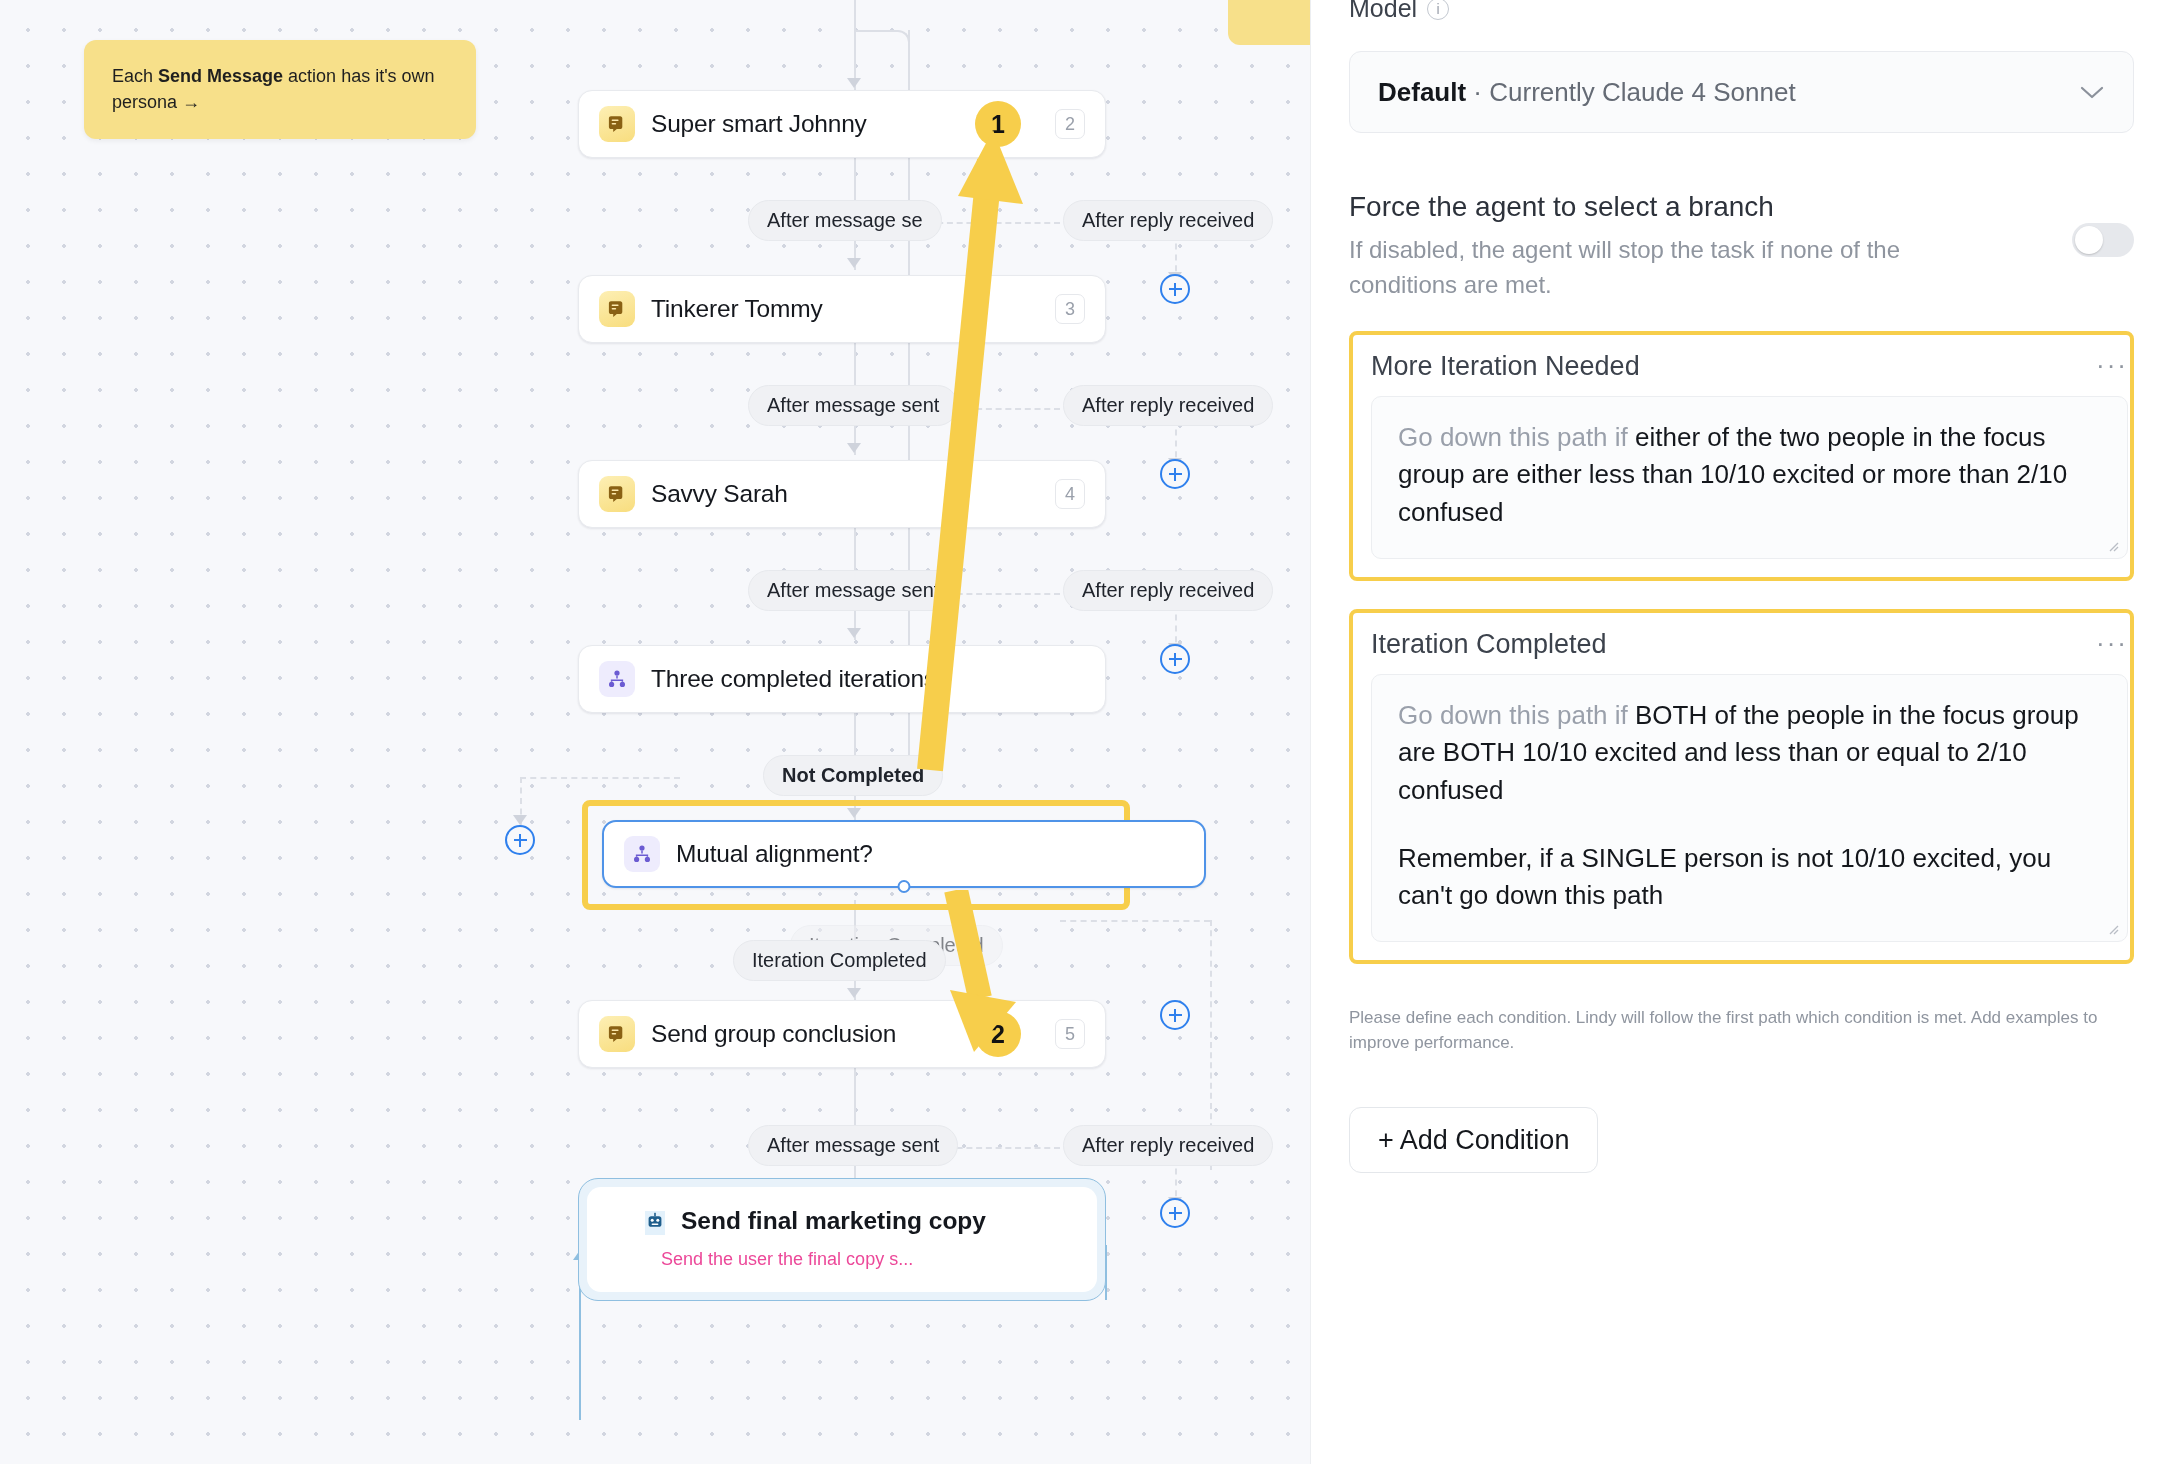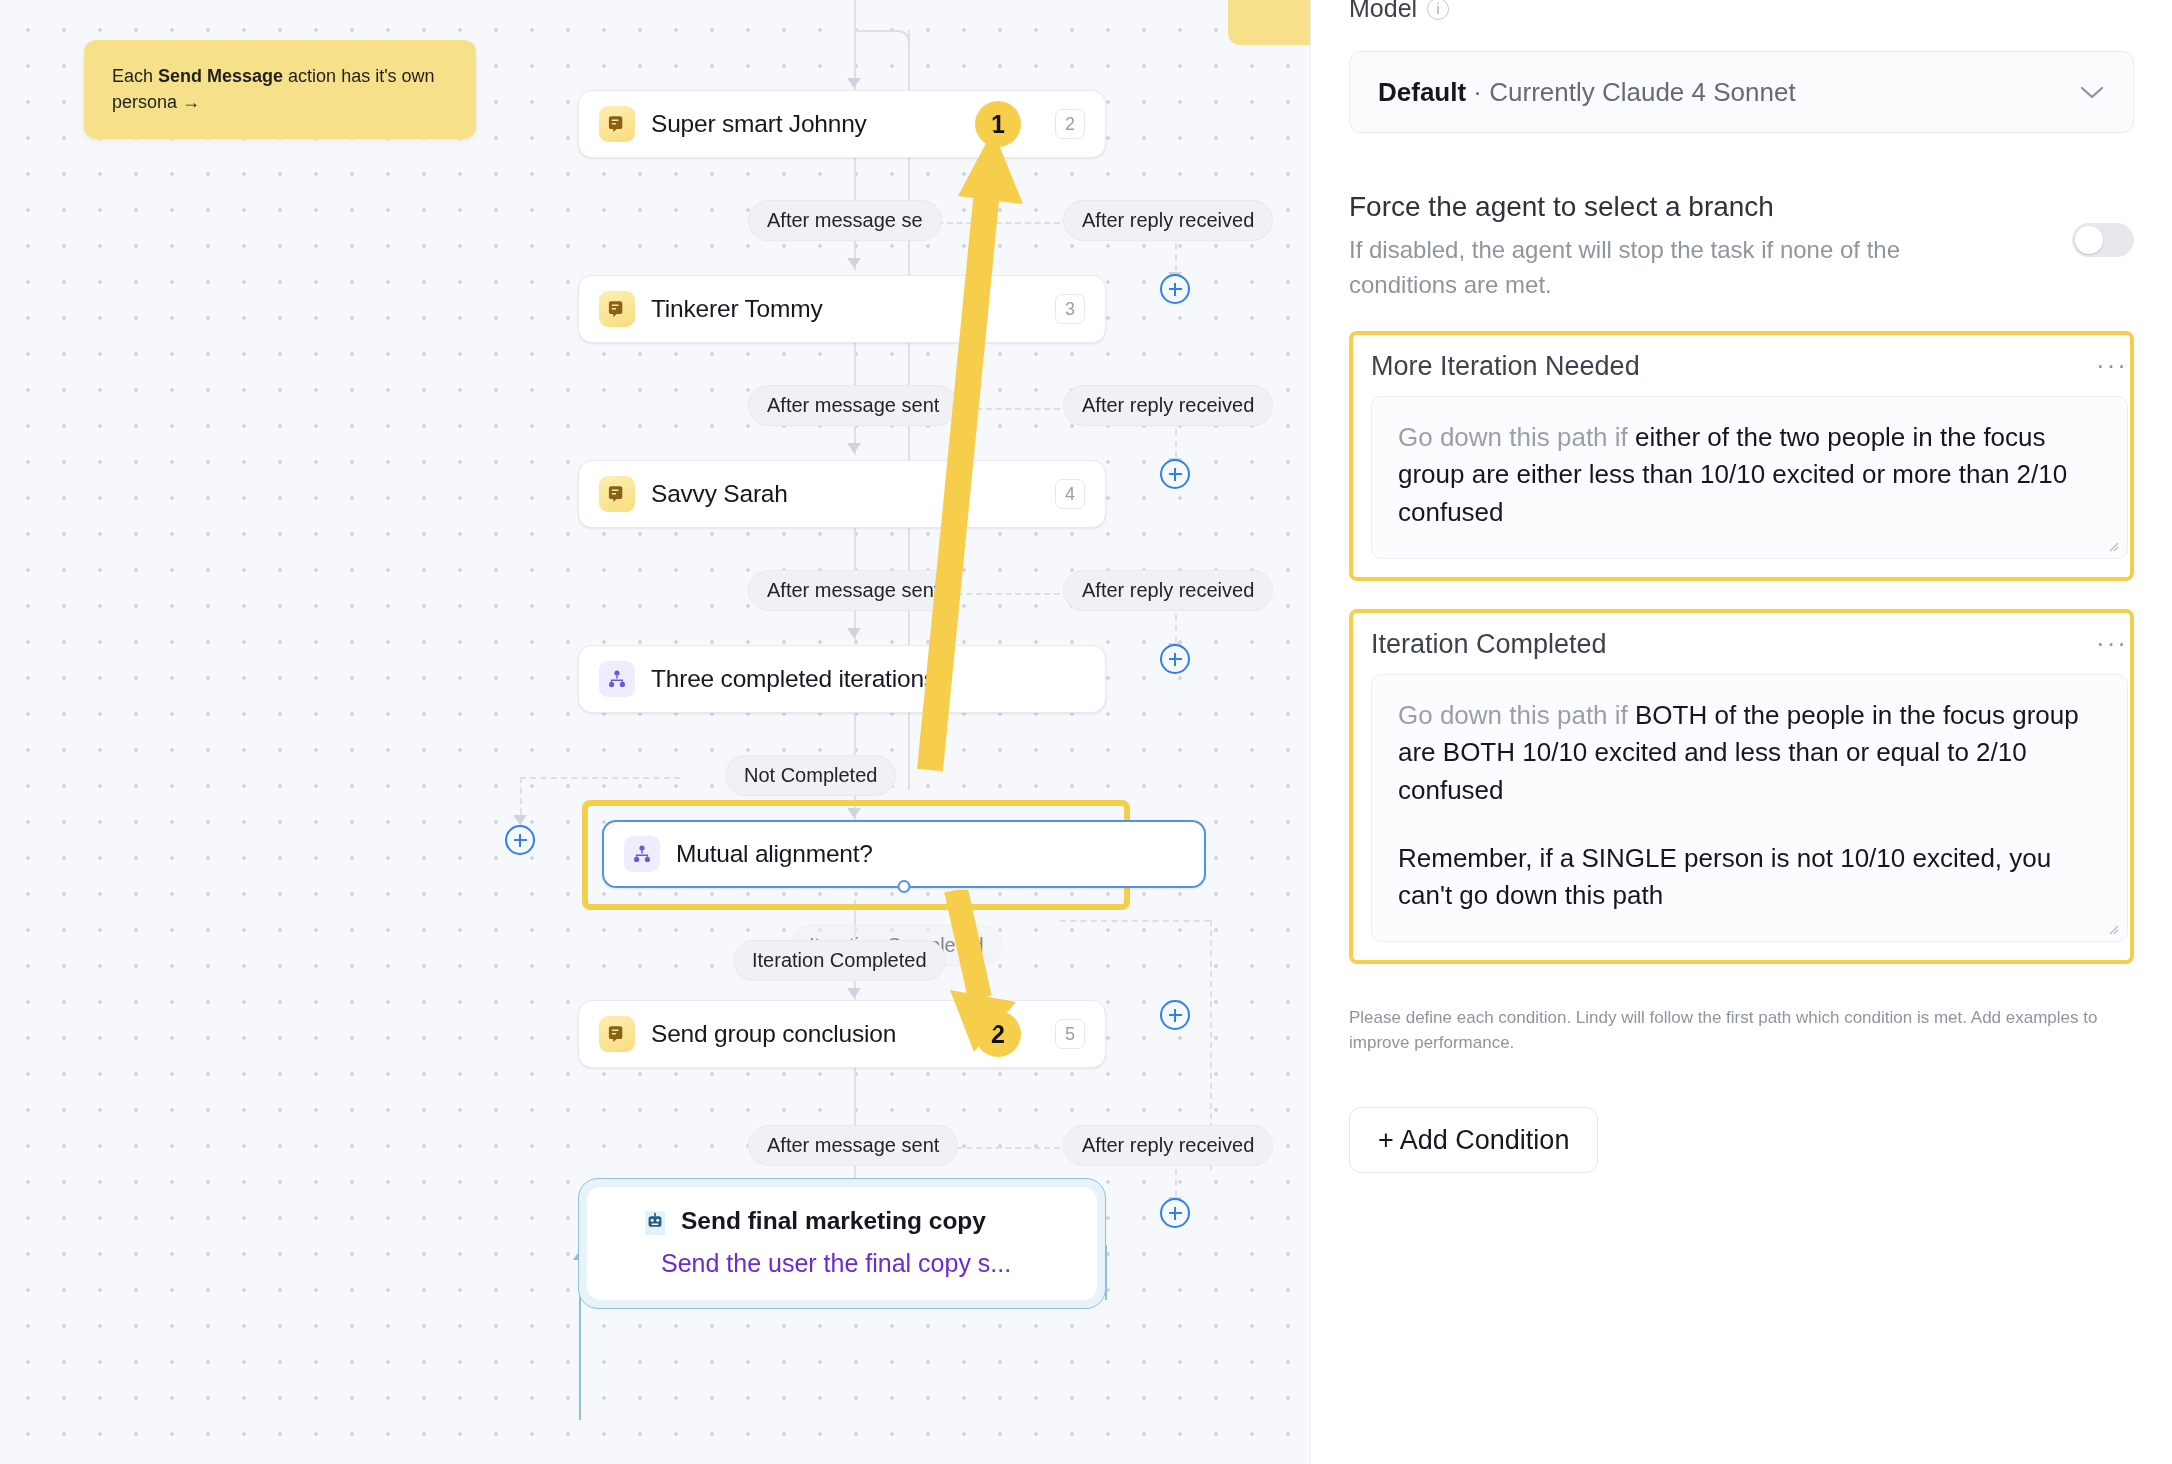--- a/index.html
+++ b/index.html
@@ -97,21 +97,21 @@
   .bigcard {
     position: absolute; left: 578px; width: 528px;
     background: #e8f2fa; border: 1.5px solid #8fbfe0;
     border-radius: 20px; padding: 8px; z-index: 5;
   }
   .bigcard .inner {
     background: #fff; border-radius: 14px; padding: 20px 22px 22px 22px;
   }
   .bigcard .row { display: flex; align-items: flex-end; margin-left: 36px; }
   .bigcard .btitle { font-size: 24.5px; font-weight: 700; color: #15181e; }
-  .bigcard .bsub { font-size: 25px; color: #6d28d9; margin-top: 14px; padding-left: 52px; }
+  .bigcard .bsub { font-size: 18px; color: #ec4899; margin-top: 14px; padding-left: 52px; }
 
   
   .pill {
     position: absolute; z-index: 6;
     background: #f0f1f4; border: 1px solid #e7e9ed;
     border-radius: 999px; padding: 8px 18px;
     font-size: 20px; color: #20242c; white-space: nowrap;
   }
 
   
@@ -345,21 +345,21 @@
         <div class="bsub">Send the user the final copy s...</div>
       </div>
     </div>
 
     <div class="pill" style="left:748px; top:200px;">After message se</div>
     <div class="pill" style="left:1063px; top:200px;">After reply received</div>
     <div class="pill" style="left:748px; top:385px;">After message sent</div>
     <div class="pill" style="left:1063px; top:385px;">After reply received</div>
     <div class="pill" style="left:748px; top:570px;">After message sent</div>
     <div class="pill" style="left:1063px; top:570px;">After reply received</div>
-    <div class="pill" style="left:725px; top:755px;">Not Completed</div>
+    <div class="pill" style="left:763px; top:755px;font-weight:bold;">Not Completed</div>
     <div class="pill" style="left:790px; top:925px; opacity:.55;">Iteration Completed</div>
     <div class="pill" style="left:733px; top:940px;">Iteration Completed</div>
     <div class="pill" style="left:748px; top:1125px;">After message sent</div>
     <div class="pill" style="left:1063px; top:1125px;">After reply received</div>
 
     <div class="plus" style="left:1160px; top:274px;"></div>
     <div class="plus" style="left:1160px; top:459px;"></div>
     <div class="plus" style="left:1160px; top:644px;"></div>
     <div class="plus" style="left:1160px; top:1000px;"></div>
     <div class="plus" style="left:1160px; top:1198px;"></div>

